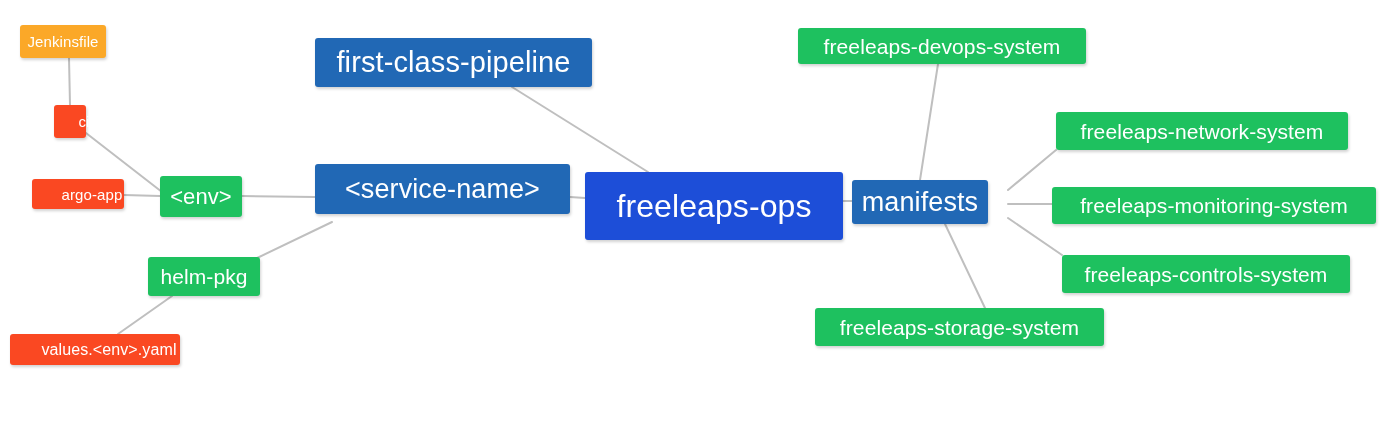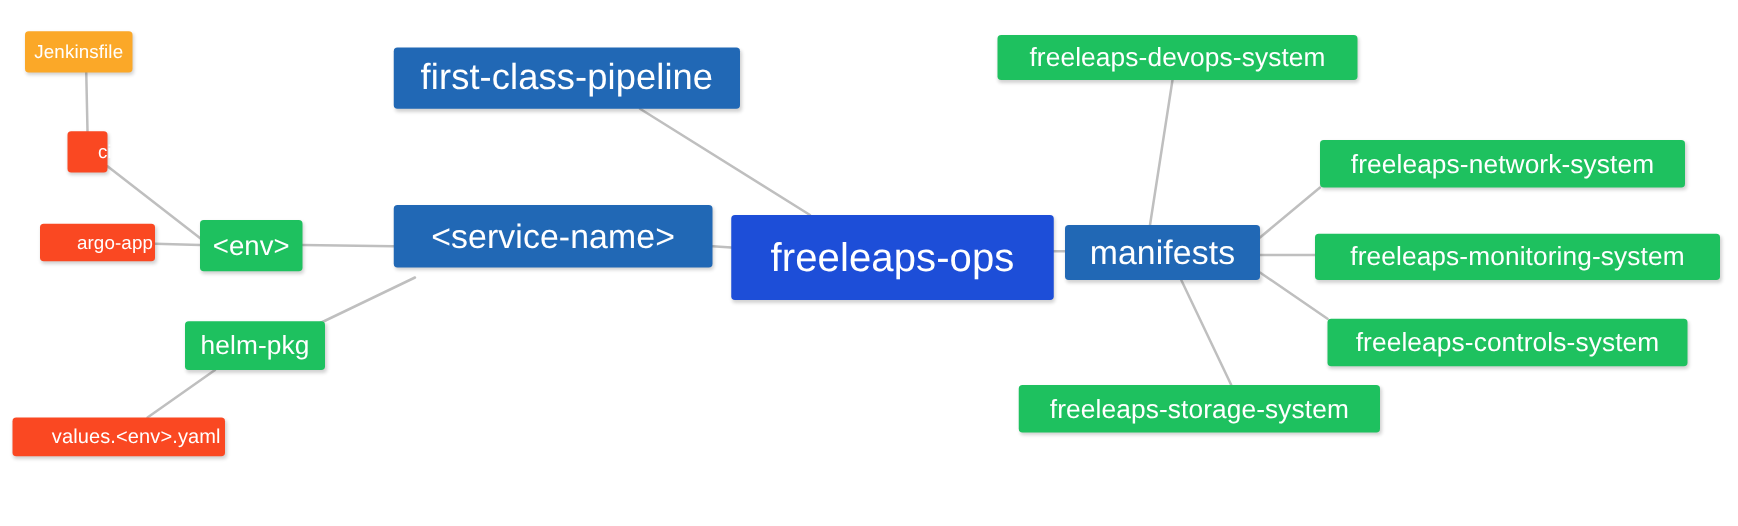--- a/index.html
+++ b/index.html
@@ -87,21 +87,21 @@
       </div>
       <div class="node n-blue" style="left: 315px; top: 38px; width: 277px; height: 49px; font-size: 29px;">
         <span>first-class-pipeline</span>
       </div>
       <div class="node n-blue" style="left: 315px; top: 164px; width: 255px; height: 50px; font-size: 27px;">
         <span>&lt;service-name&gt;</span>
       </div>
       <div class="node n-root" style="left: 585px; top: 172px; width: 258px; height: 68px; font-size: 32px;">
         <span>freeleaps-ops</span>
       </div>
-      <div class="node n-blue" style="left: 852px; top: 180px; width: 156px; height: 44px; font-size: 27px; text-align: center;">
+      <div class="node n-blue" style="left: 852px; top: 180px; width: 136px; height: 44px; font-size: 27px; text-align: center;">
         <span>manifests</span>
       </div>
       <div class="node n-green" style="left: 798px; top: 28px; width: 288px; height: 36px; font-size: 21px; justify-content: center;">
         <span>freeleaps-devops-system</span>
       </div>
       <div class="node n-green" style="left: 1056px; top: 112px; width: 292px; height: 38px; font-size: 21px;">
         <span>freeleaps-network-system</span>
       </div>
       <div class="node n-green" style="left: 1052px; top: 187px; width: 324px; height: 37px; font-size: 21px;">
         <span>freeleaps-monitoring-system</span>

